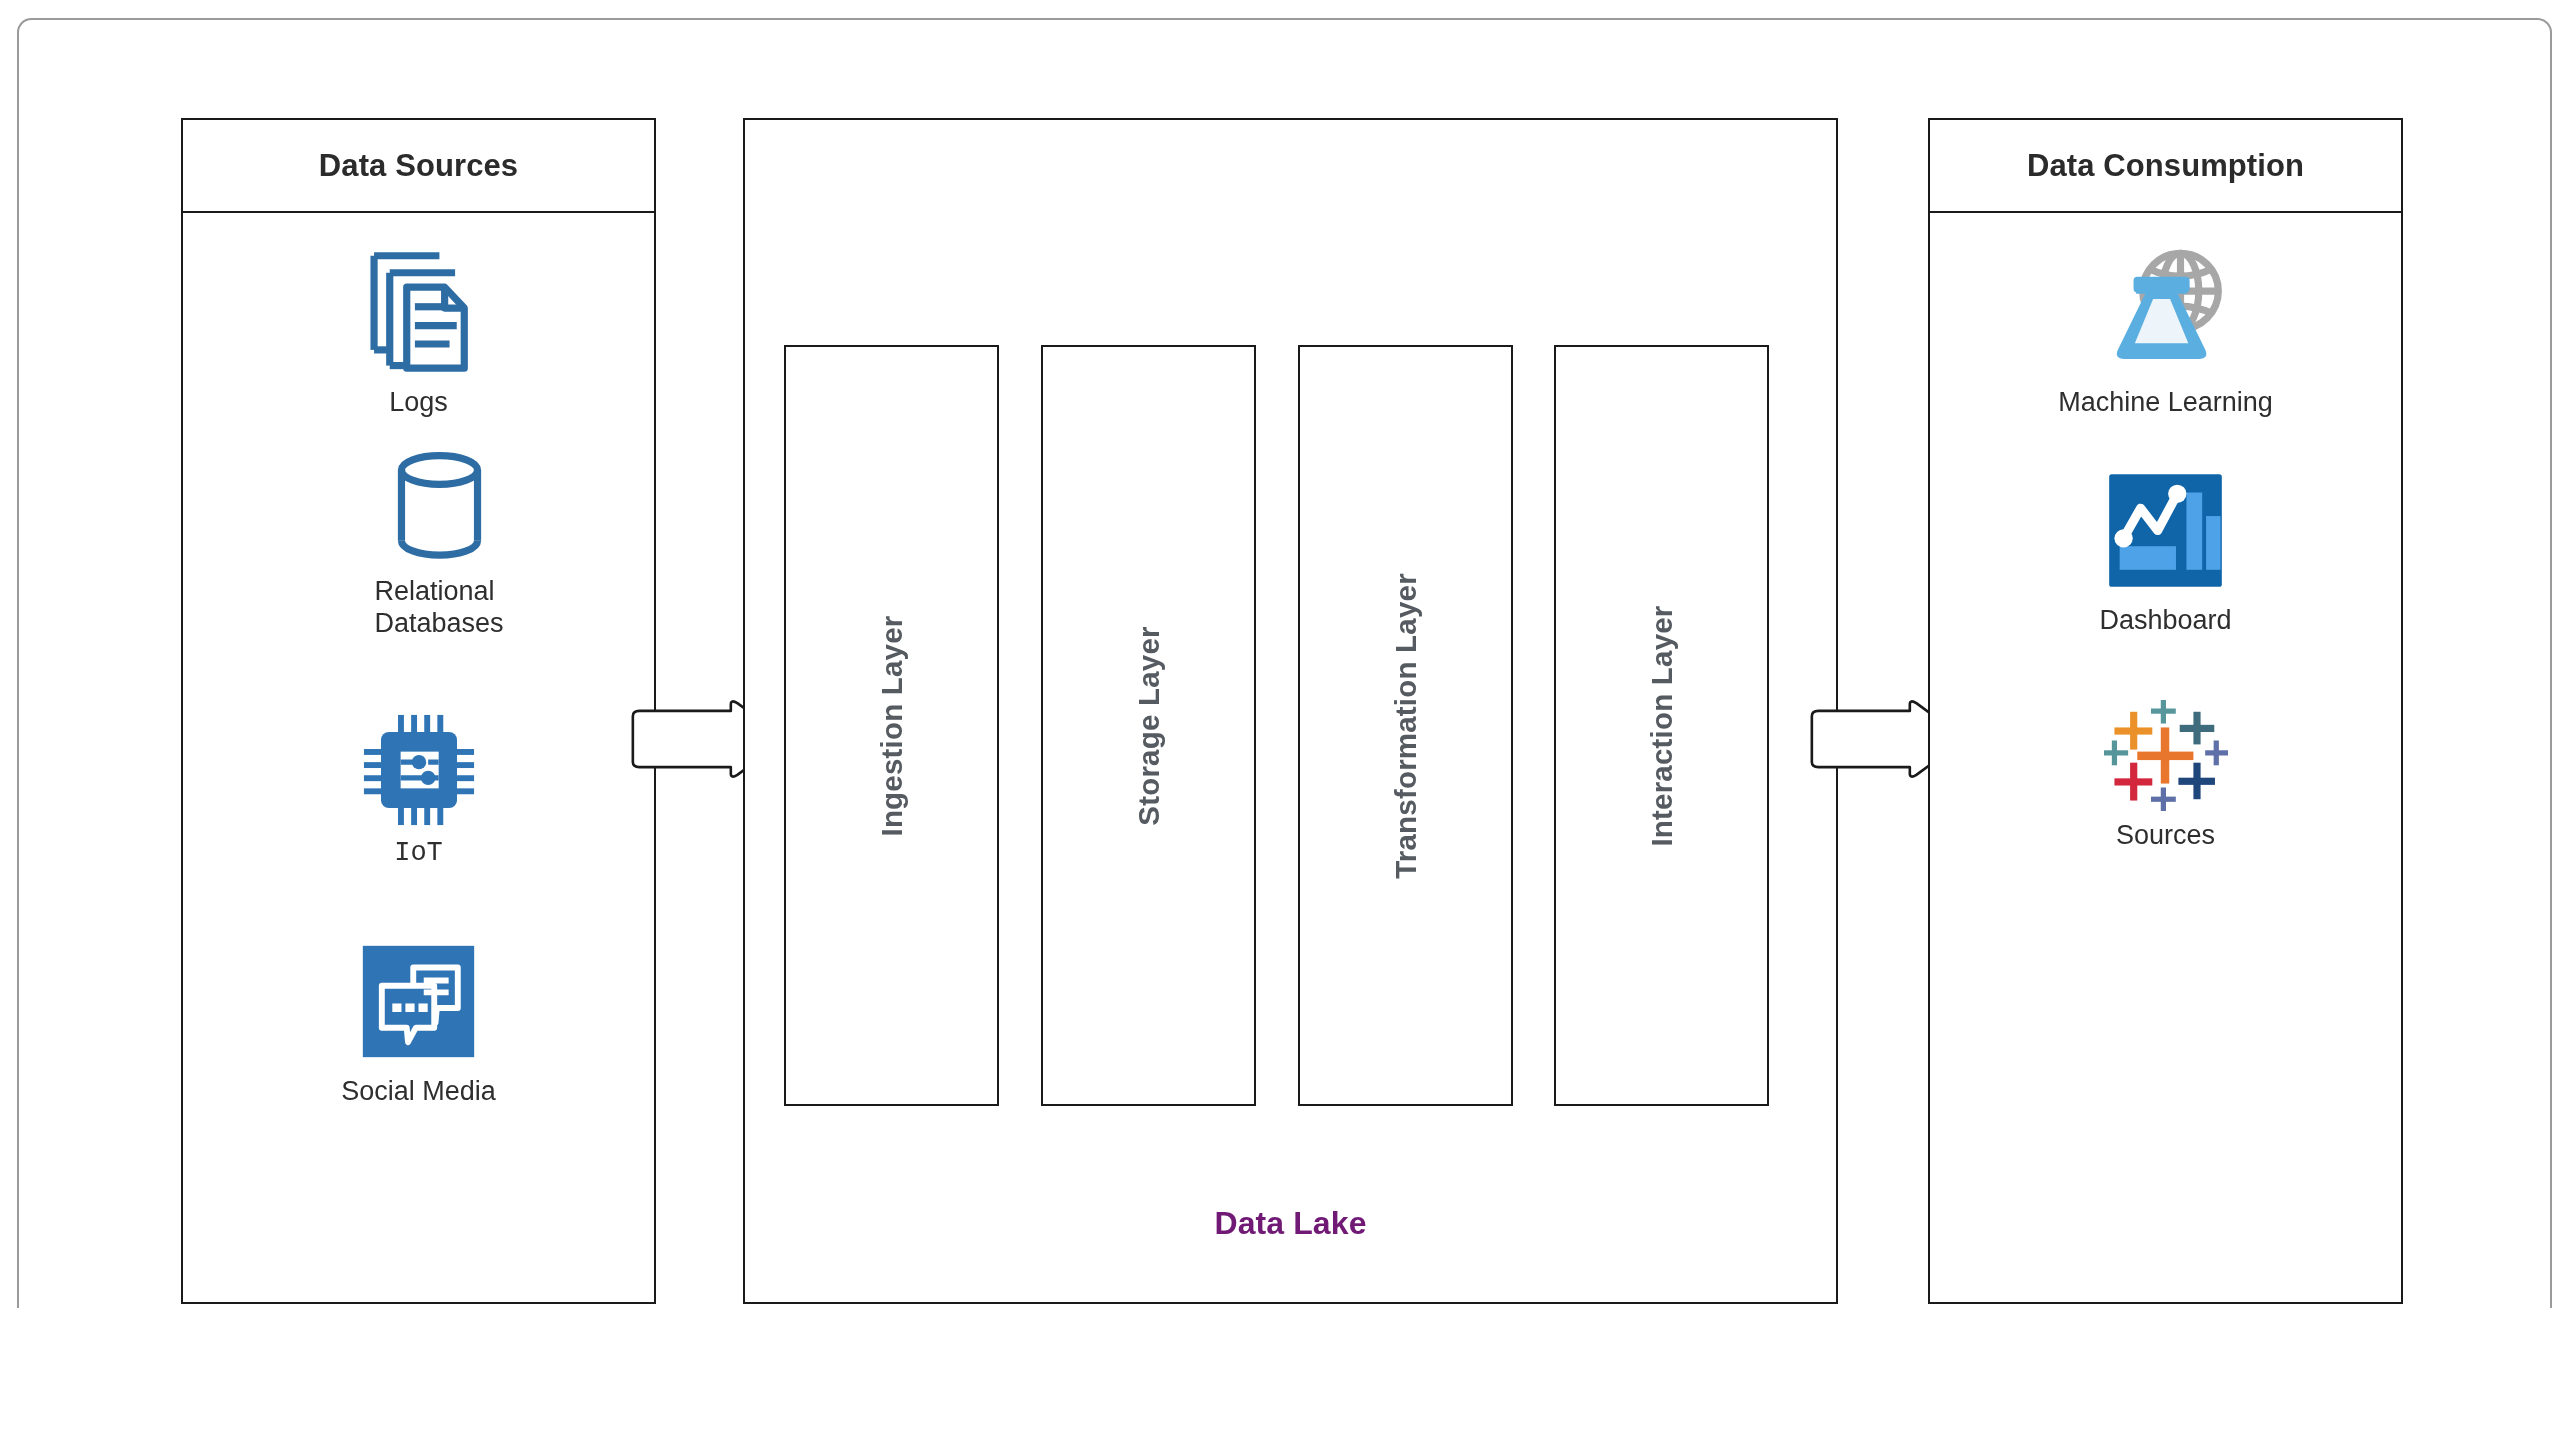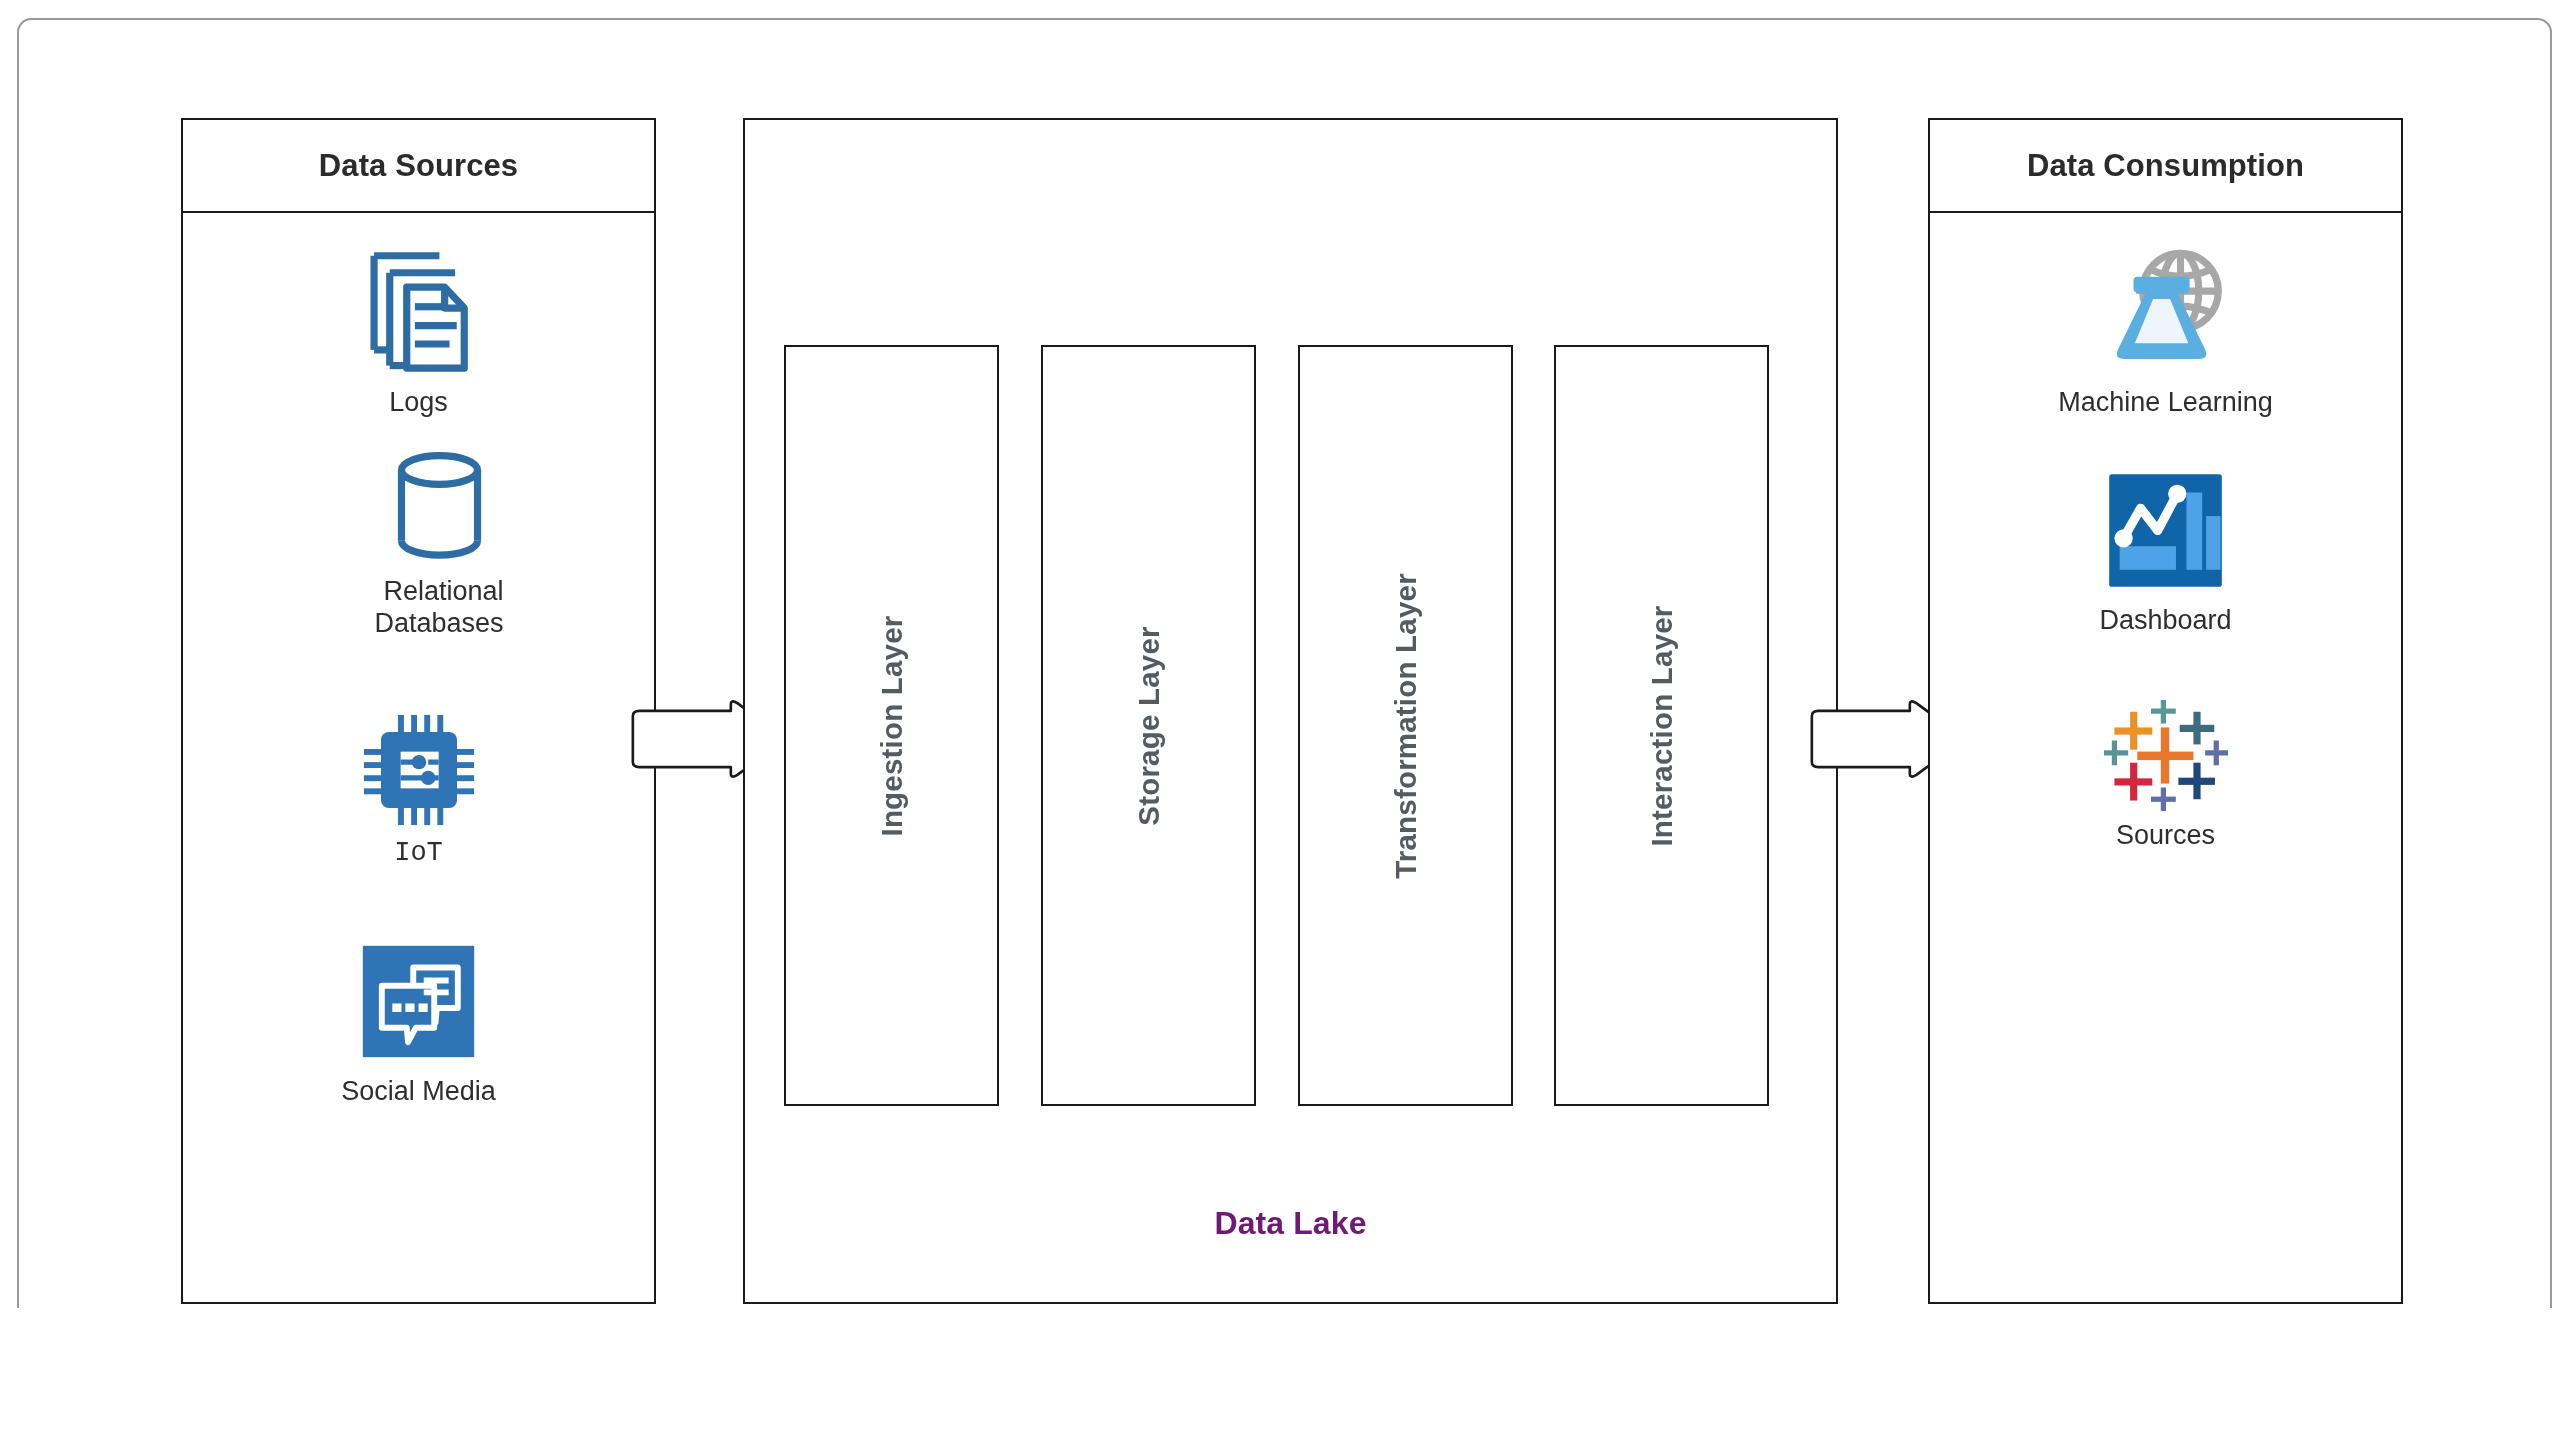--- a/index.html
+++ b/index.html
@@ -75,21 +75,21 @@
   .src-item, .cons-item {
     position: absolute;
     width: 100%;
     display: flex;
     flex-direction: column;
     align-items: center;
   }
   .item-label {
     font-size: 27px;
     color: #2e2e2e;
-    text-align: right;
+    text-align: left;
     line-height: 1.18;
     margin-top: 9.2px;
     white-space: pre-line;
   }
   .icon-box {
     display: flex;
     align-items: center;
     justify-content: center;
   }
 

